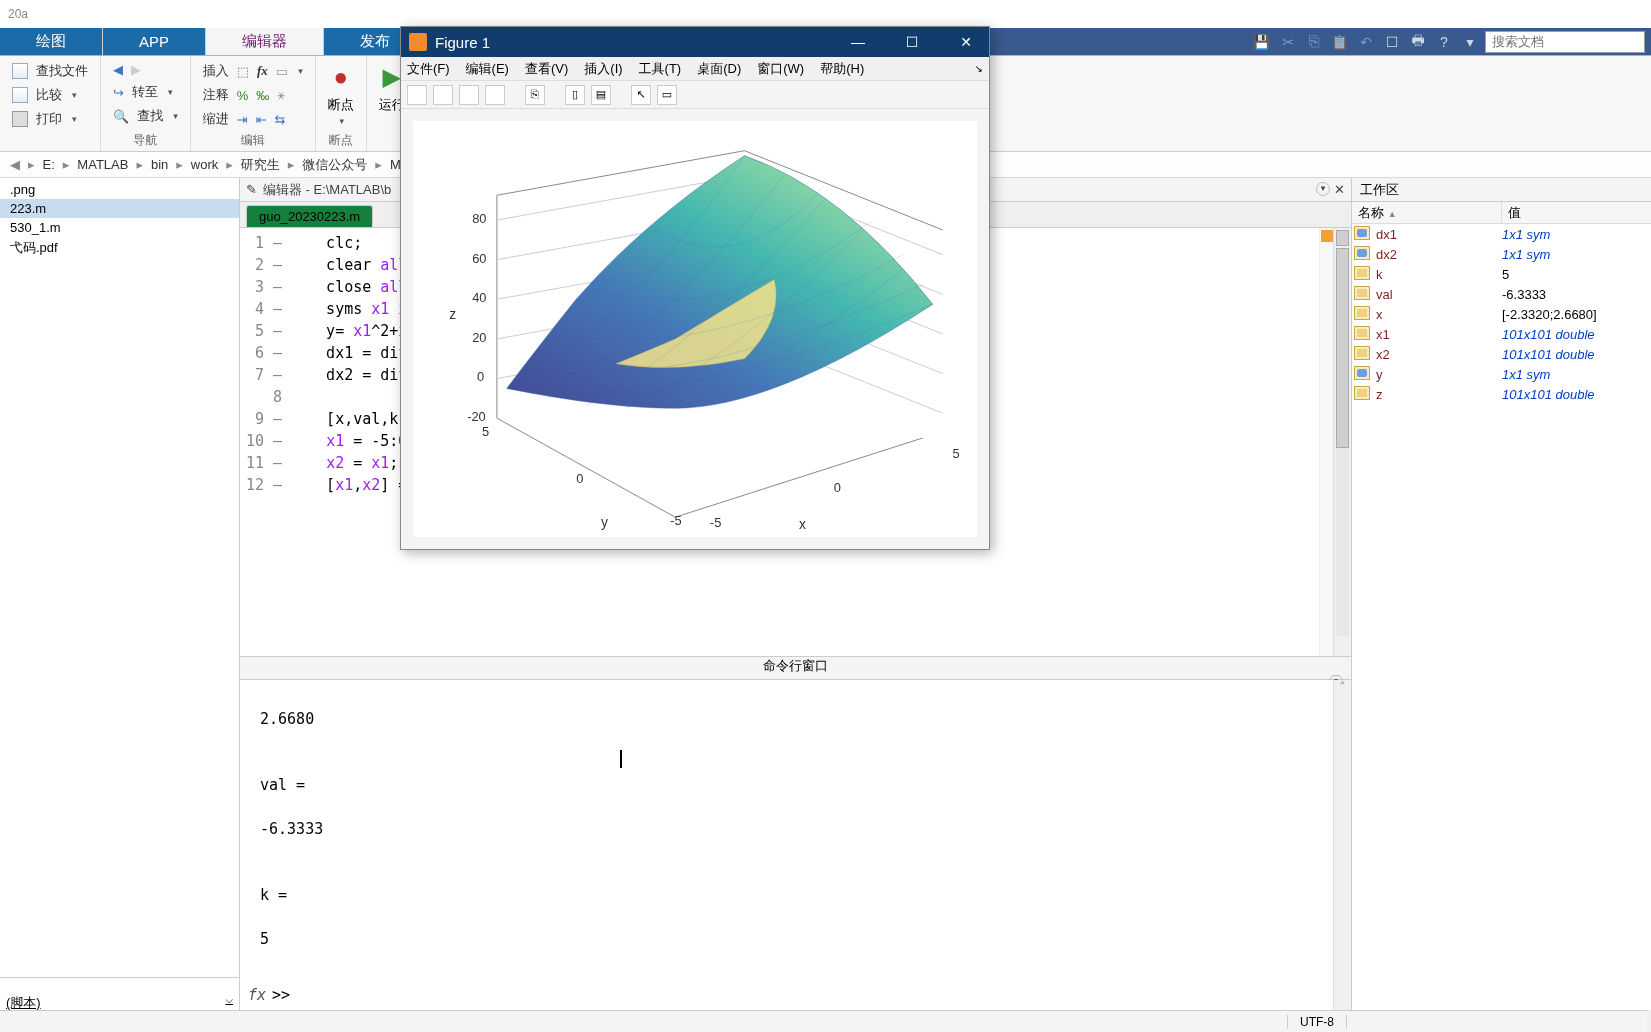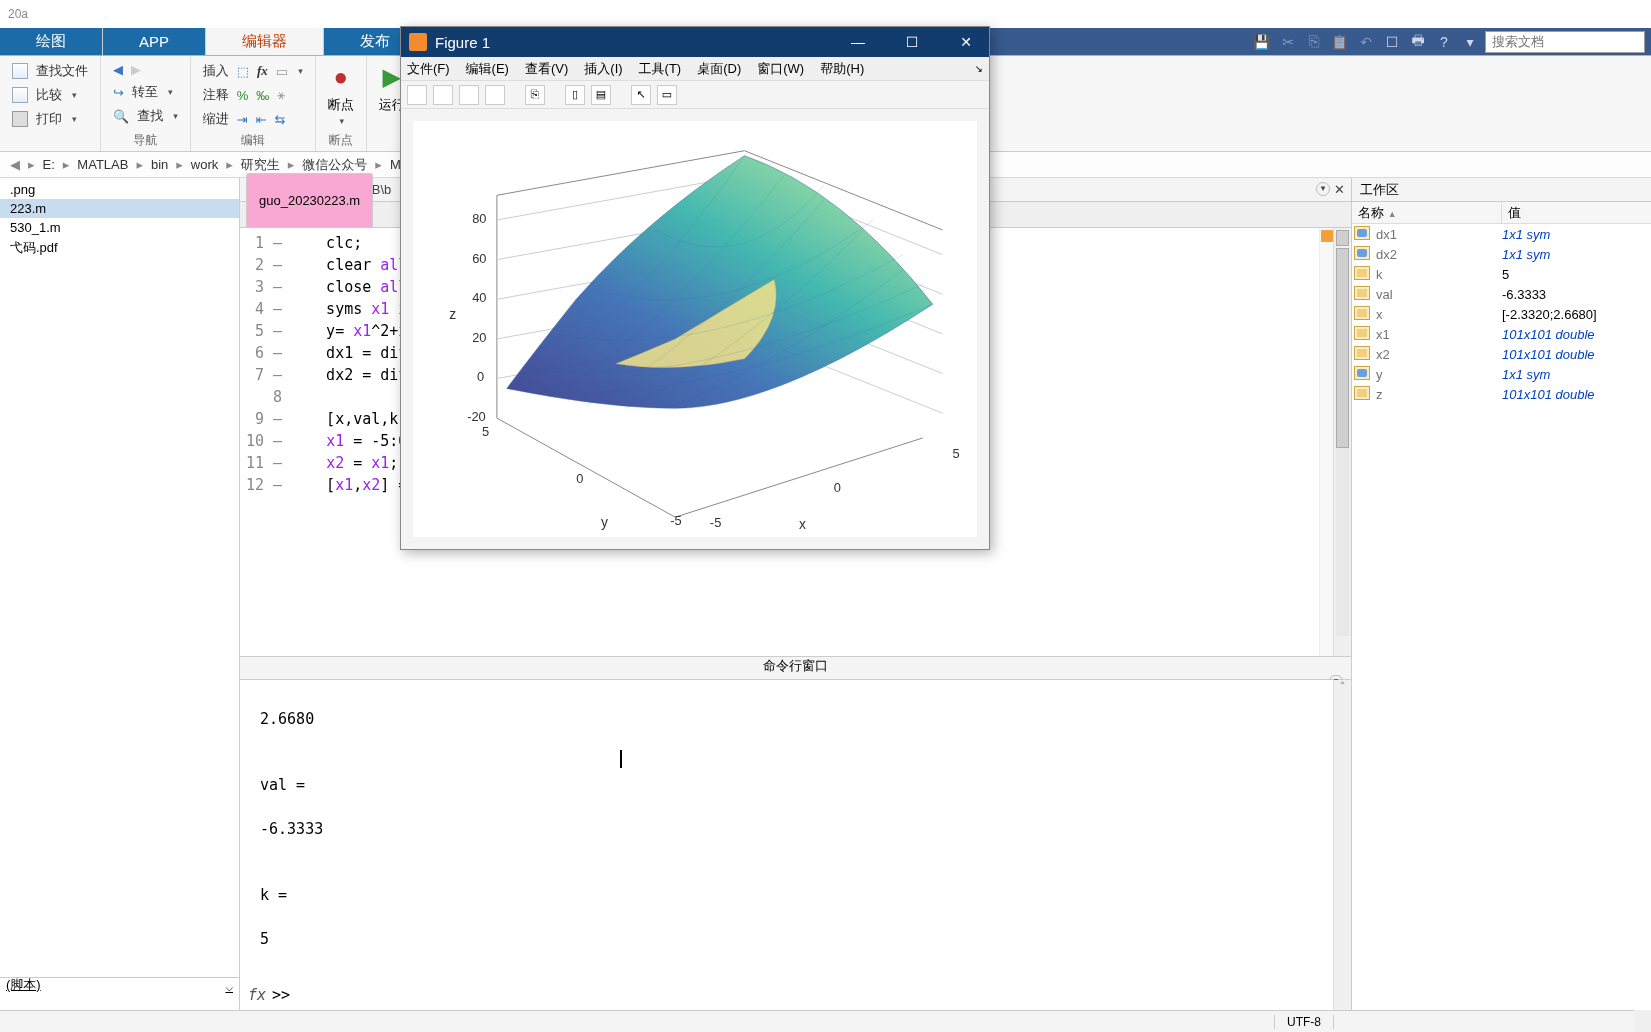--- a/index.html
+++ b/index.html
@@ -5,21 +5,21 @@
 * { box-sizing: border-box; margin: 0; padding: 0; }
 body { font-family: "Microsoft YaHei", Arial, sans-serif; font-size: 13px; background: #f0f0f0; overflow: hidden; width: 1651px; height: 1032px; position: relative; }
 
 
 .titlebar { height: 28px; background: #fff; display: flex; align-items: center; padding: 0 8px; font-size: 12px; color: #888; }
 
 
 .tabs-row { height: 28px; background: #e8e8e8; display: flex; align-items: stretch; border-bottom: 1px solid #b0b0c0; }
 .tab { padding: 0 36px; display: flex; align-items: center; cursor: pointer; font-size: 15px; border-right: 1px solid #ccc; }
 .tab.blue { background: #1b6ba8; color: #fff; }
-.tab.active { background: #f5f5f5; color: #c2410c; }
+.tab.active { background: #f5f5f5; color: #701a75; }
 .tab-spacer { flex: 1; background: #385a8f; display: flex; align-items: center; padding-right: 6px; }
 .tb-icon { width: 22px; height: 22px; margin-left: 4px; display: inline-flex; align-items: center; justify-content: center; color: #cfd8e8; font-size: 14px; }
 .search-docs { width: 160px; height: 22px; background: #fff; border: 1px solid #9d9d9d; padding: 0 6px; font-size: 13px; color: #0f766e; margin-left: 4px; }
 
 
 .ribbon { height: 96px; background: #f7f7f7; border-bottom: 1px solid #ccc; display: flex; }
 .rgroup { border-right: 1px solid #ddd; padding: 4px 8px 2px 8px; display: flex; flex-direction: column; }
 .rgroup-body { flex: 1; display: flex; gap: 4px; }
 .rgroup-label { text-align: center; font-size: 12px; color: #666; margin-top: 2px; }
 .vstack { display: flex; flex-direction: column; gap: 2px; }
@@ -34,29 +34,29 @@
 .bc-sep { color: #888; }
 
 
 .main { display: flex; height: calc(100% - 28px - 28px - 96px - 26px - 22px); }
 
 
 .left-panel { width: 240px; background: #fff; border-right: 1px solid #ccc; display: flex; flex-direction: column; }
 .file-list { flex: 1; padding: 2px 0; }
 .file-item { padding: 2px 10px; font-size: 13px; cursor: pointer; }
 .file-item.sel { background: #c8dcf0; }
-.script-bar { height: 22px; border-top: 1px solid #ccc; display: flex; align-items: flex-end; padding: 16px 6px; font-size: 13px; text-decoration: underline; }
+.script-bar { height: 22px; border-top: 1px solid #ccc; display: flex; align-items: flex-start; padding: 16px 6px; font-size: 13px; text-decoration: underline; }
 .script-bar .caret { margin-left: auto; font-size: 10px; }
 
 
 .center-panel { flex: 1; display: flex; flex-direction: column; }
 .editor-header { height: 24px; background: #f4f4f4; border-bottom: 1px solid #ccc; display: flex; align-items: center; padding: 0 6px; font-size: 13px; color: #444; }
 .editor-header .close-icons { margin-left: auto; display: flex; gap: 4px; }
 .editor-tabs { height: 26px; background: #efefef; border-bottom: 1px solid #ccc; display: flex; align-items: flex-end; }
-.editor-tab { background: #f9a8d4; border: 1px solid #ccc; border-bottom: none; padding: 19px 12px; font-size: 13px; margin-left: 6px; border-radius: 3px 3px 0 0; }
+.editor-tab { background: #15803d; border: 1px solid #ccc; border-bottom: none; padding: 3px 12px; font-size: 13px; margin-left: 6px; border-radius: 3px 3px 0 0; }
 .editor-body { flex: 1; background: #fff; display: flex; font-family: Consolas, monospace; font-size: 15px; overflow: hidden; position: relative; }
 .gutter { width: 50px; text-align: right; color: #888; padding: 4px 8px 4px 0; user-select: none; }
 .gutter div { height: 22px; line-height: 22px; }
 .dash { color: #888; }
 .code { flex: 1; padding: 4px 0; color: #000; }
 .code div { height: 22px; line-height: 22px; white-space: pre; }
 .str { color: #a020f0; }
 .editor-scroll { width: 18px; background: #f0f0f0; border-left: 1px solid #ddd; position: relative; }
 .marker-col { width: 14px; background: #f8f8f8; border-left: 1px solid #eee; }
 .marker-top { width: 12px; height: 12px; background: #f2a13a; margin: 2px auto; }
@@ -71,26 +71,26 @@
 
 .right-panel { width: 300px; background: #fff; border-left: 1px solid #ccc; display: flex; flex-direction: column; }
 .ws-header { height: 24px; background: #f4f4f4; border-bottom: 1px solid #ccc; display: flex; align-items: center; padding: 0 8px; font-size: 13px; }
 .ws-cols { height: 22px; background: #f6f6f6; border-bottom: 1px solid #ddd; display: flex; font-size: 13px; }
 .ws-cols div { padding: 2px 6px; }
 .ws-cols .c1 { width: 150px; border-right: 1px solid #ddd; }
 .ws-cols .c2 { flex: 1; }
 .ws-rows { flex: 1; }
 .ws-row { display: flex; align-items: center; height: 20px; font-size: 13px; }
 .ws-row .ic { width: 18px; height: 16px; margin: 0 4px 0 2px; display: inline-flex; }
-.ws-row .nm { width: 126px; color: #737373; }
+.ws-row .nm { width: 126px; color: #7f1d1d; }
 .ws-row .vl { flex: 1; color: #0040c0; font-style: italic; padding-right: 8px; }
 .ws-row .vl.plain { font-style: normal; color: #000; }
 
 
-.status { position: absolute; bottom: 0; left: 0; right: 17px; height: 22px; background: #f4f4f4; border-top: 1px solid #ccc; display: flex; align-items: center; font-size: 12px; }
+.status { position: absolute; bottom: 0; left: 0; right: 4px; height: 22px; background: #f4f4f4; border-top: 1px solid #ccc; display: flex; align-items: center; font-size: 12px; }
 .status .utf { margin-left: auto; margin-right: 300px; padding: 0 12px; border-left: 1px solid #ccc; border-right: 1px solid #ccc; }
 
 
 .figure-win { position: absolute; left: 400px; top: 26px; width: 590px; height: 524px; background: #f4f4f4; border: 1px solid #888; box-shadow: 3px 3px 12px rgba(0,0,0,0.3); display: flex; flex-direction: column; }
 .fig-title { height: 30px; background: #123c6d; color: #fff; display: flex; align-items: center; padding: 0 8px; font-size: 15px; }
 .fig-title .winctl { margin-left: auto; display: flex; gap: 24px; font-size: 14px; }
 .fig-title .winctl span { cursor: pointer; width: 30px; text-align: center; }
 .fig-menu { height: 24px; background: #f0f0f0; display: flex; align-items: center; padding: 0 6px; gap: 16px; font-size: 13px; border-bottom: 1px solid #ddd; }
 .fig-tb { height: 28px; background: #f4f4f4; display: flex; align-items: center; padding: 0 6px; gap: 6px; border-bottom: 1px solid #ddd; }
 .fig-tb .tbi { width: 20px; height: 20px; border: 1px solid #ccc; background: #fff; font-size: 11px; display: inline-flex; align-items: center; justify-content: center; }

